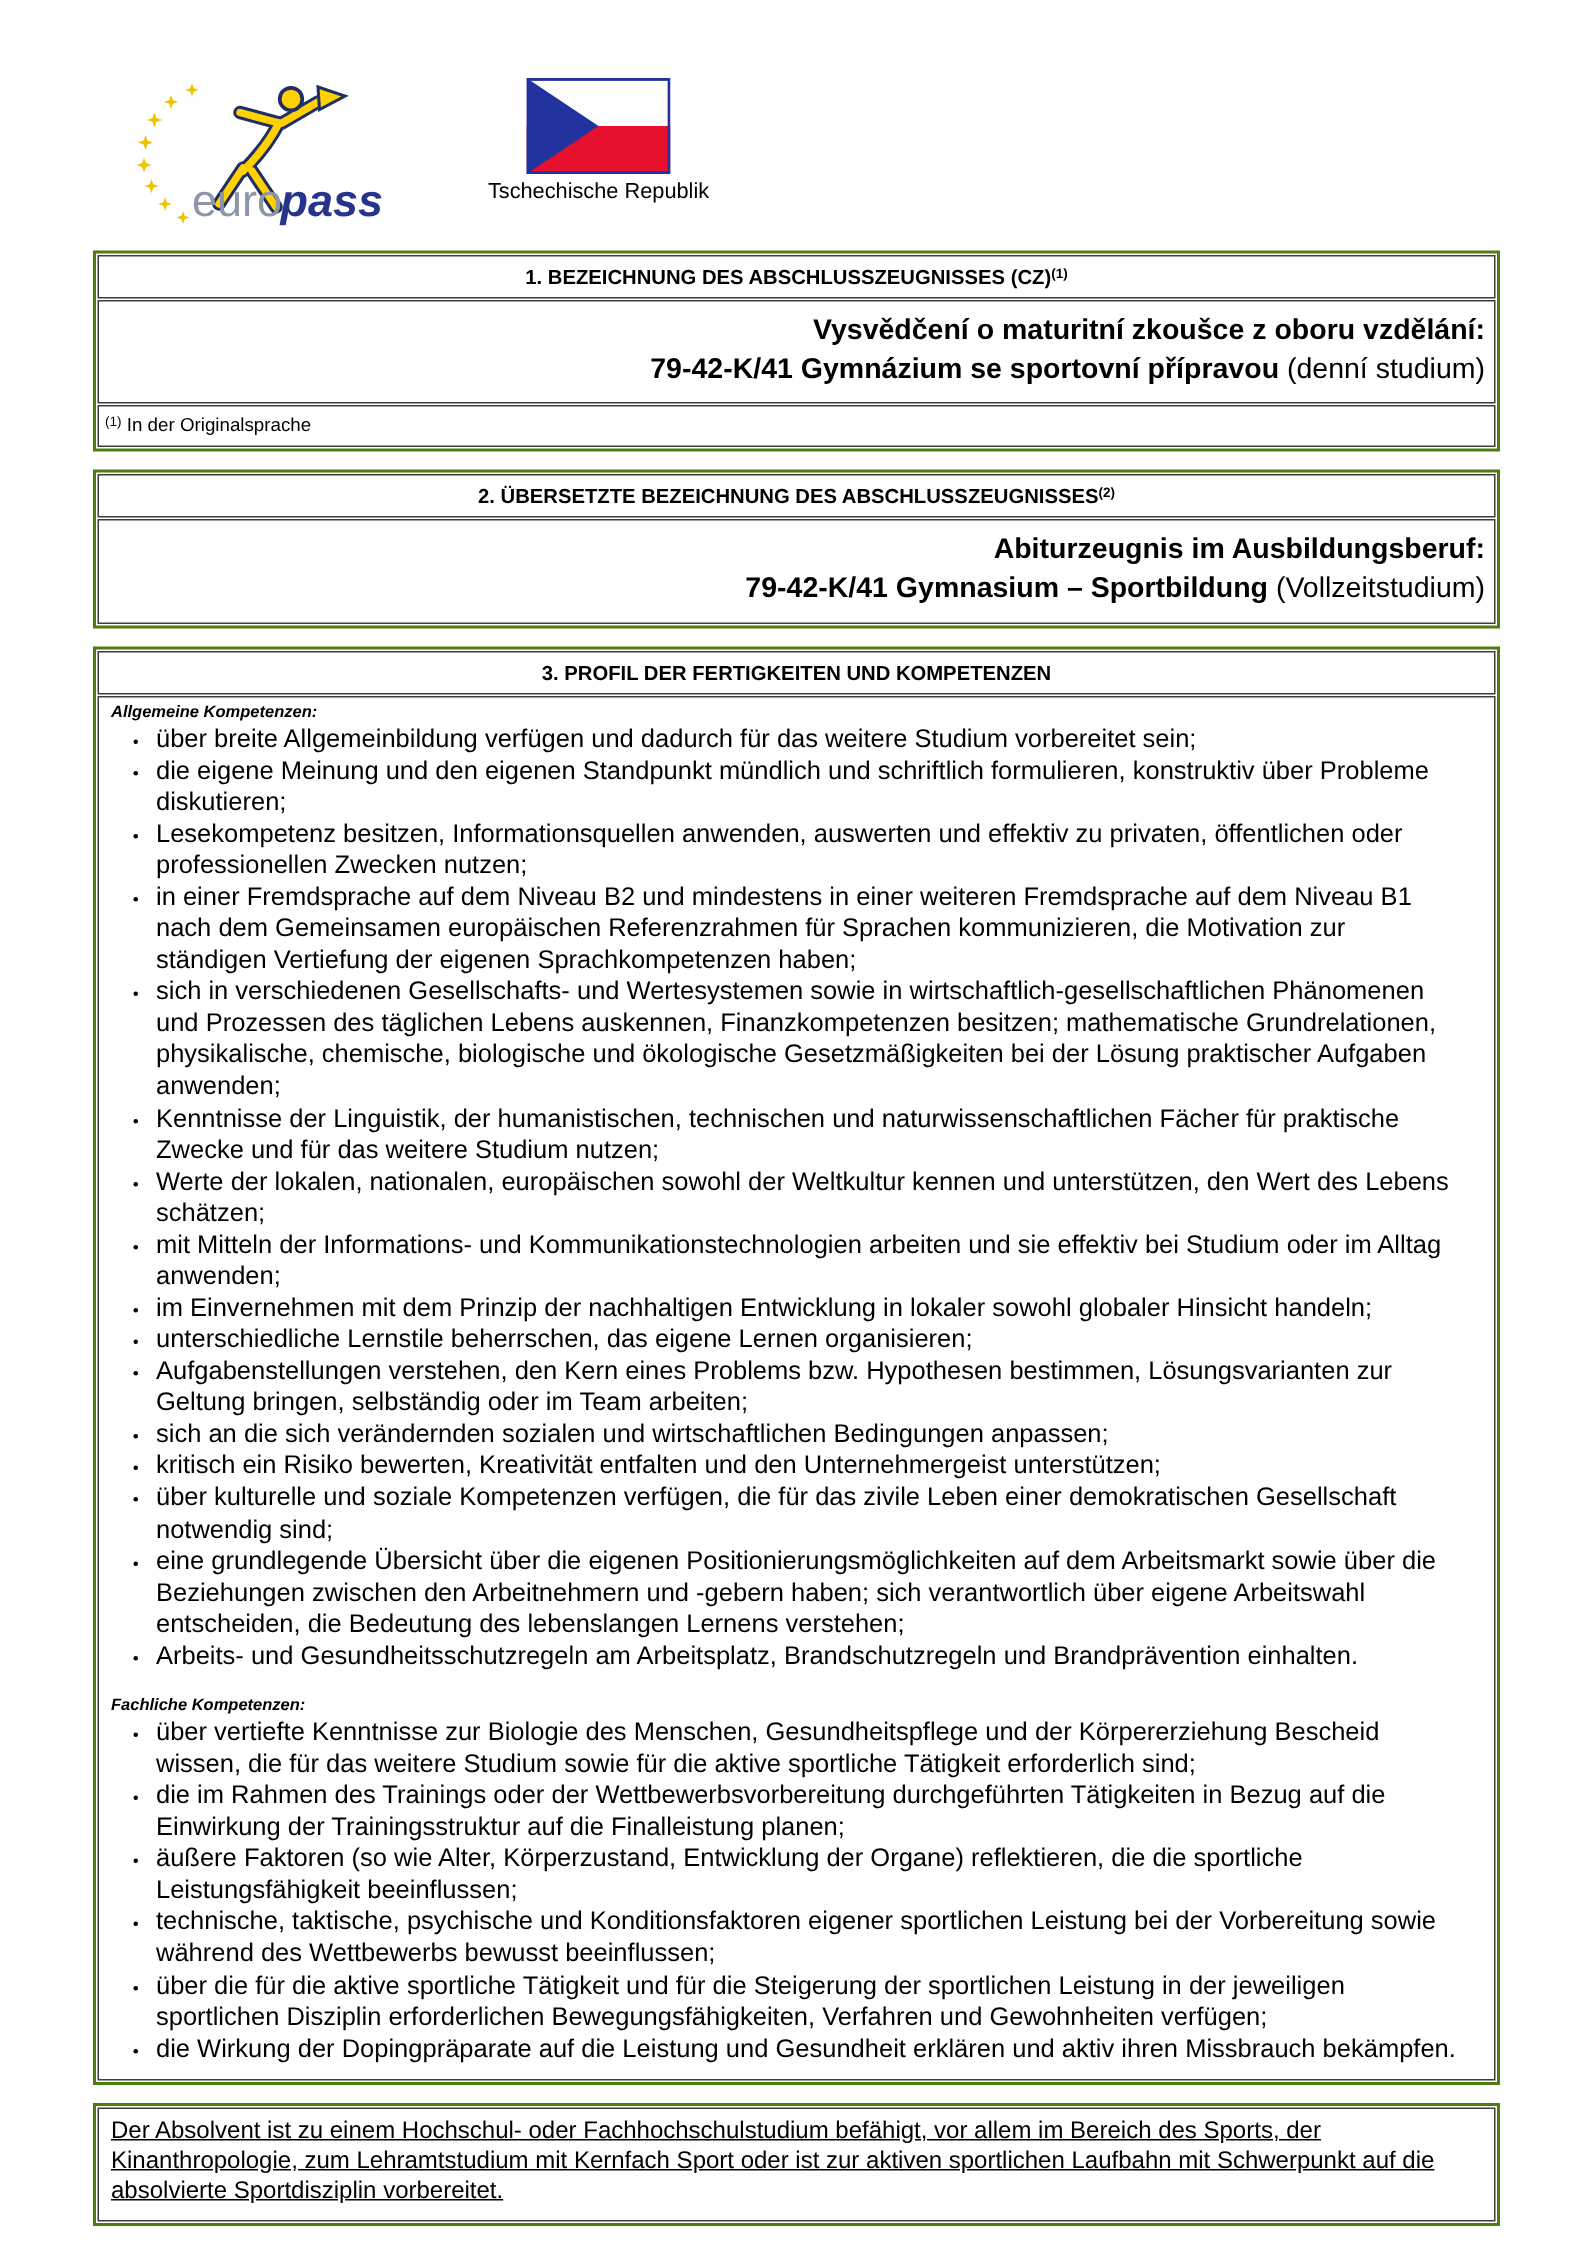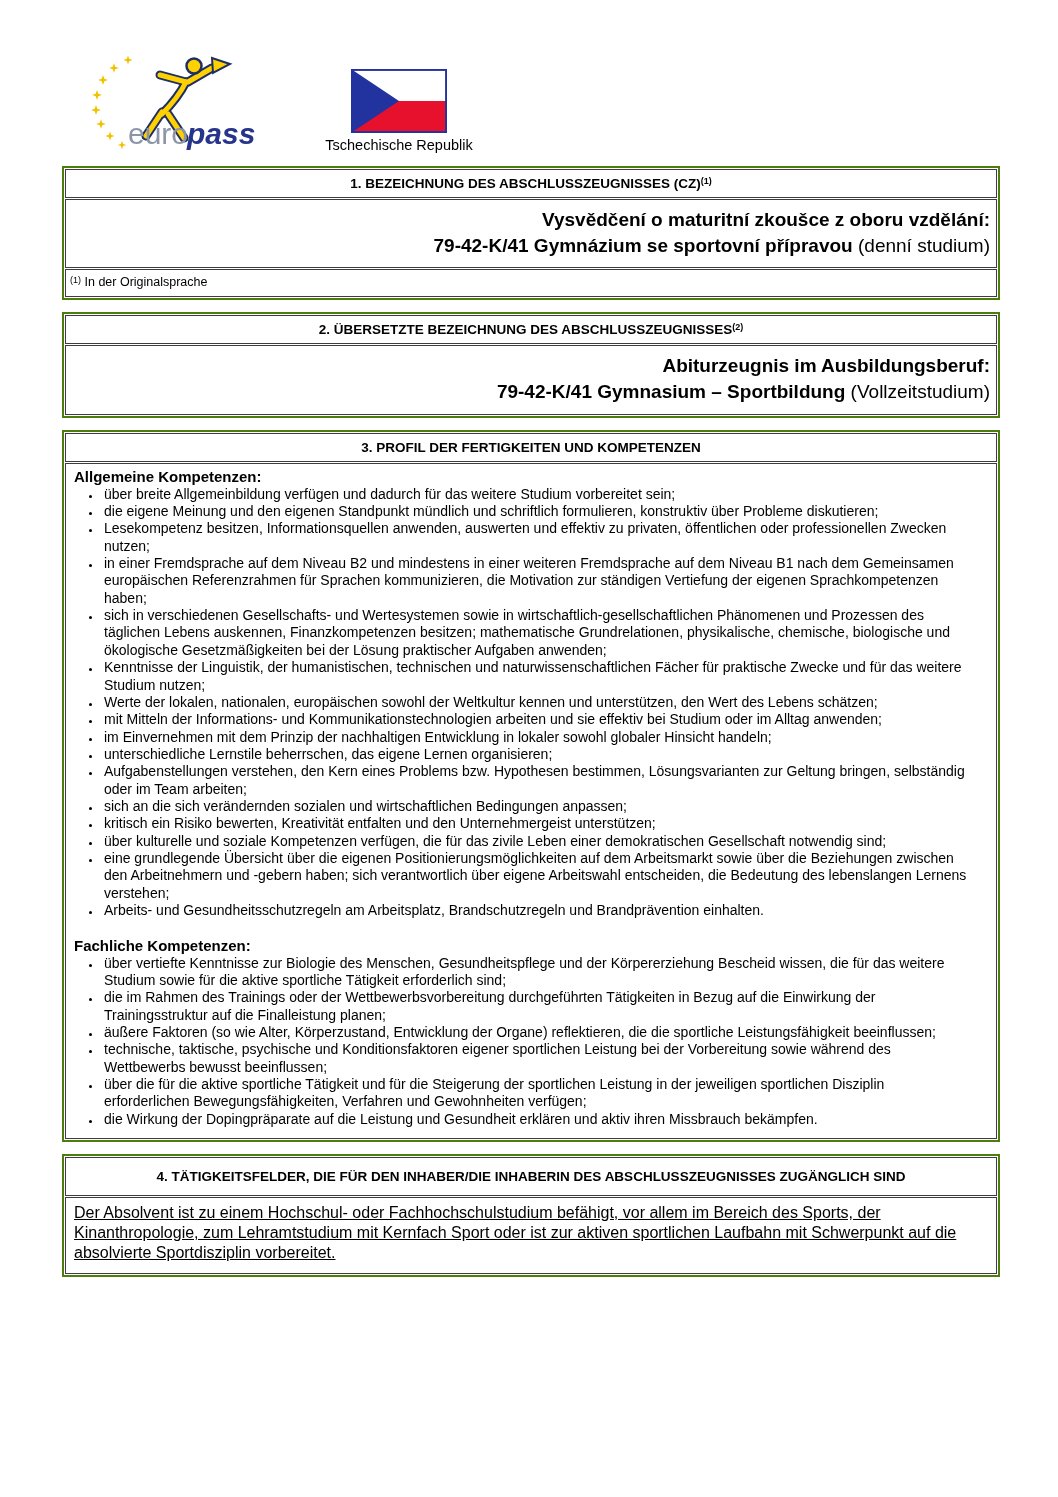--- a/index.html
+++ b/index.html
@@ -11,44 +11,44 @@
     overflow:hidden;
   }
   .page { padding:52px 58px 0 62px; }
 
   
   .banner { display:flex; align-items:flex-start; }
   .logo-wrap { width:205px; flex:0 0 auto; padding-left:26px; }
   .title-wrap { flex:1 1 auto; text-align:center; margin-top:30px; white-space:nowrap; }
   .doc-title { font-size:27px; letter-spacing:0.5px; }
   .doc-title sup { font-size:14px; vertical-align:8px; }
-  .flag-wrap { width:212px; flex:0 0 auto; display:flex; flex-direction:column; align-items:center; margin-top:17px; }
+  .flag-wrap { width:212px; flex:0 0 auto; display:flex; flex-direction:column; align-items:center; margin-top:0; }
   .flag-label { font-size:14.5px; margin-top:4px; white-space:nowrap; }
 
   
   .sect { border:2px solid #4d7c0f; padding:1px; margin-top:12px; background:#fff; }
   .sect-first { margin-top:10px; }
   .row { border:1px solid #3d3d3d; background:#fff; }
   .row + .row { margin-top:1px; }
   .row-header { text-align:center; font-weight:bold; font-size:13.5px; padding:6px 4px; }
   .row-header sup { font-size:9px; font-weight:bold; vertical-align:4px; }
   .row-title { text-align:right; padding:7px 6px 9px; }
   .row-title .big { font-size:19px; font-weight:bold; line-height:1.35; }
   .row-title .big .normal { font-weight:normal; }
   .row-note { font-size:12.5px; padding:5px 4px 7px; }
   .row-note sup { font-size:9px; vertical-align:3px; }
   .tall-header { padding:11px 4px; }
 
   
   .row-comp { padding:3px 10px 10px 8px; }
-  .comp-heading { font-weight:bold; font-size:15px; margin:1px 0 1px 0; }
+  .comp-heading { font-weight:bold; font-size:11px; margin:1px 0 1px 0;font-style:italic; }
   .comp-heading.second { margin-top:17px; }
   ul.comp-list { margin:0; padding:0 14px 0 28px; }
   ul.comp-list li {
-    font-size:14px; line-height:1.24; margin:0; padding-left:2px;
+    font-size:17px; line-height:1.24; margin:0; padding-left:2px;
   }
   ul.comp-list li::marker { font-size:11px; }
 
   .row-body { font-size:16px; line-height:1.26; padding:5px 10px 9px 8px;text-decoration:underline; }
 </style>
 </head>
 <body>
 
 <div class="page">
 
@@ -153,17 +153,16 @@
           <li>die im Rahmen des Trainings oder der Wettbewerbsvorbereitung durchgeführten Tätigkeiten in Bezug auf die Einwirkung der Trainingsstruktur auf die Finalleistung planen;</li>
           <li>äußere Faktoren (so wie Alter, Körperzustand, Entwicklung der Organe) reflektieren, die die sportliche Leistungsfähigkeit beeinflussen;</li>
           <li>technische, taktische, psychische und Konditionsfaktoren eigener sportlichen Leistung bei der Vorbereitung sowie während des Wettbewerbs bewusst beeinflussen;</li>
           <li>über die für die aktive sportliche Tätigkeit und für die Steigerung der sportlichen Leistung in der jeweiligen sportlichen Disziplin erforderlichen Bewegungsfähigkeiten, Verfahren und Gewohnheiten verfügen;</li>
           <li>die Wirkung der Dopingpräparate auf die Leistung und Gesundheit erklären und aktiv ihren Missbrauch bekämpfen.</li>
         </ul>
     </div>
   </div>
 
   <div class="sect">
-    <div class="row row-header tall-header"><span>4. TÄTIGKEITSFELDER, DIE FÜR DEN INHABER/DIE INHABERIN DES ABSCHLUSSZEUGNISSES ZUGÄNGLICH SIND</span></div>
     <div class="row row-body">Der Absolvent ist zu einem Hochschul- oder Fachhochschulstudium befähigt, vor allem im Bereich des Sports, der Kinanthropologie, zum Lehramtstudium mit Kernfach Sport oder ist zur aktiven sportlichen Laufbahn mit Schwerpunkt auf die absolvierte Sportdisziplin vorbereitet.</div>
   </div>
 
 </div>
 
 </body></html>

